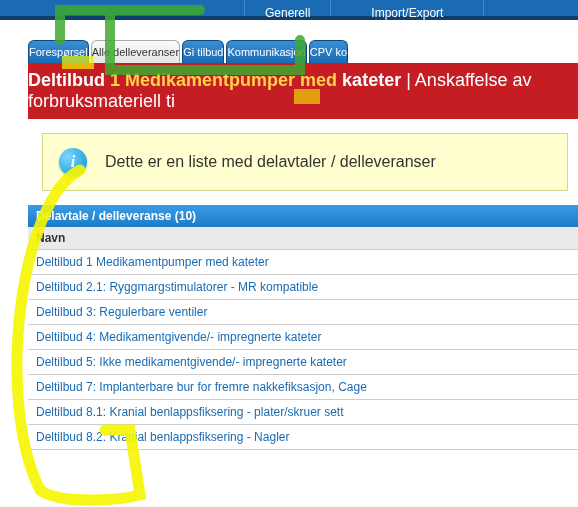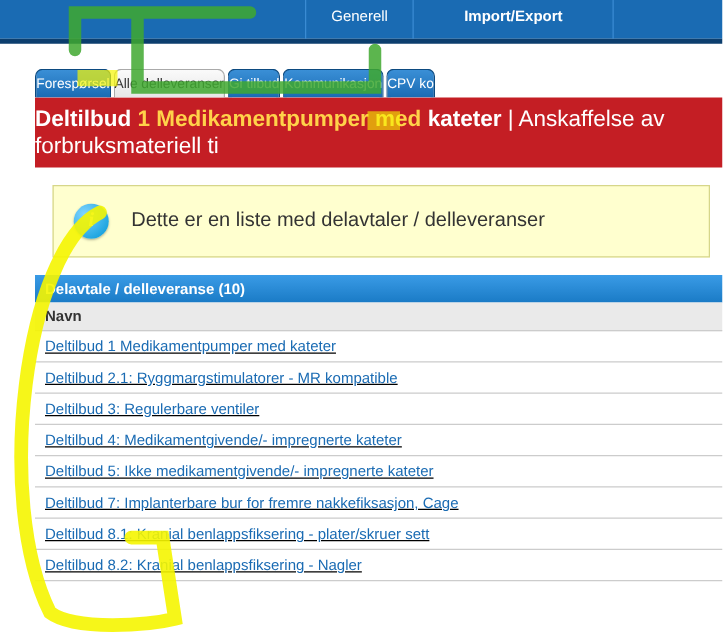--- a/index.html
+++ b/index.html
@@ -8,34 +8,34 @@
   font-size: 12px;
   background: #fff;
   width: 578px;
   height: 507px;
   overflow: hidden;
   position: relative;
 }
 .topnav {
   display: flex;
   background: #1a6bb3;
-  height: 31px;
+  height: 16px;
 }
 .topnav-spacer {
   width: 245px;
   border-right: 1px solid #3a8bd3;
 }
 .topnav-item {
   color: #fff;
   padding: 6px 20px;
   border-right: 1px solid #3a8bd3;
   font-size: 12px;
   cursor: pointer;
 }
-.topnav-item:nth-child(3){ padding: 6px 40px; font-weight: bold; }
+.topnav-item:nth-child(3){ padding: 6px 40px; }
 .topnav-divider { height:4px; background:#0c3e6e; }
 
 .tabs {
   display: flex;
   margin: 20px 0 0 28px;
   gap: 0;
 }
 .tab {
   padding: 5px 0;
   font-size: 11px;
@@ -96,21 +96,21 @@
 }
 .colheader {
   background:#eaeaea;
   margin-left:28px;
   padding:4px 8px;
   font-weight:bold;
   color:#333;
   font-size:12px;
   border-bottom:1px solid #ccc;
 }
-.rows { margin-left:28px;text-decoration:underline; }
+.rows { margin-left:28px; }
 .row {
   padding:5px 8px;
   border-bottom:1px solid #ccc;
   color:#1a6bb3;
   font-size:12px;
   cursor:pointer;
 }
 
 
 .anno { position:absolute; pointer-events:none; }

